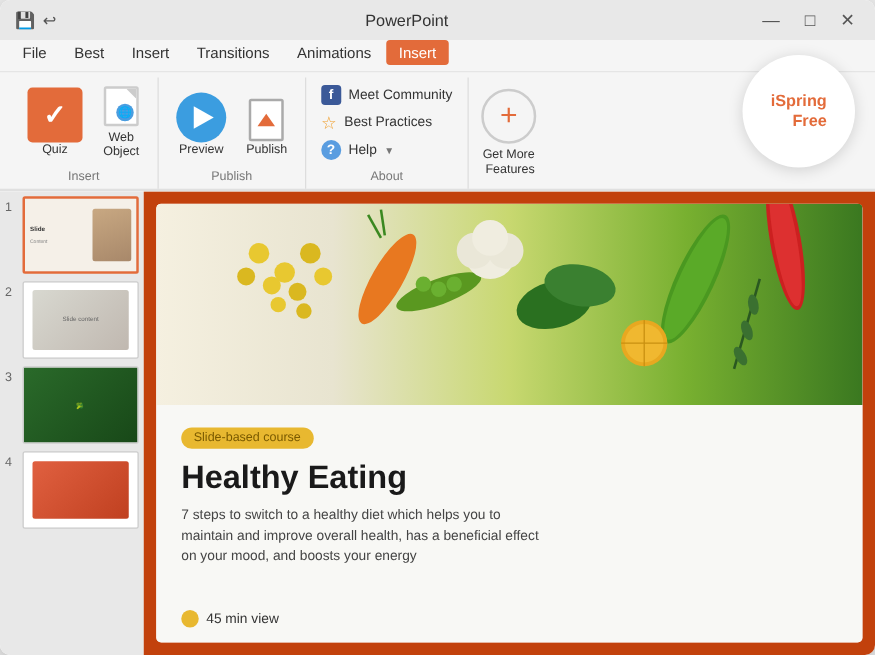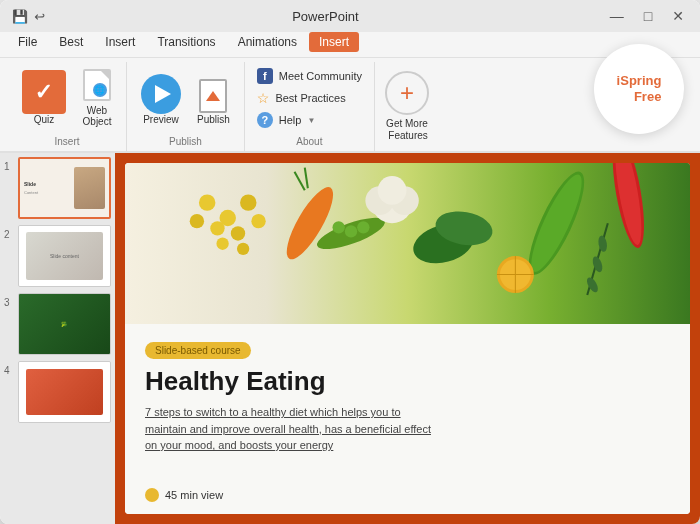--- a/index.html
+++ b/index.html
@@ -390,21 +390,20 @@
       color: #1a1a1a;
       margin-bottom: 8px;
       line-height: 1.1;
     }
     .slide-desc {
       font-size: 11px;
       color: #444;
       line-height: 1.5;
       margin-bottom: 24px;
       max-width: 300px;
-      text-decoration: underline;
     }
     .slide-duration {
       display: flex;
       align-items: center;
       gap: 6px;
       font-size: 11px;
       color: #333;
     }
     .duration-dot {
       width: 14px;

